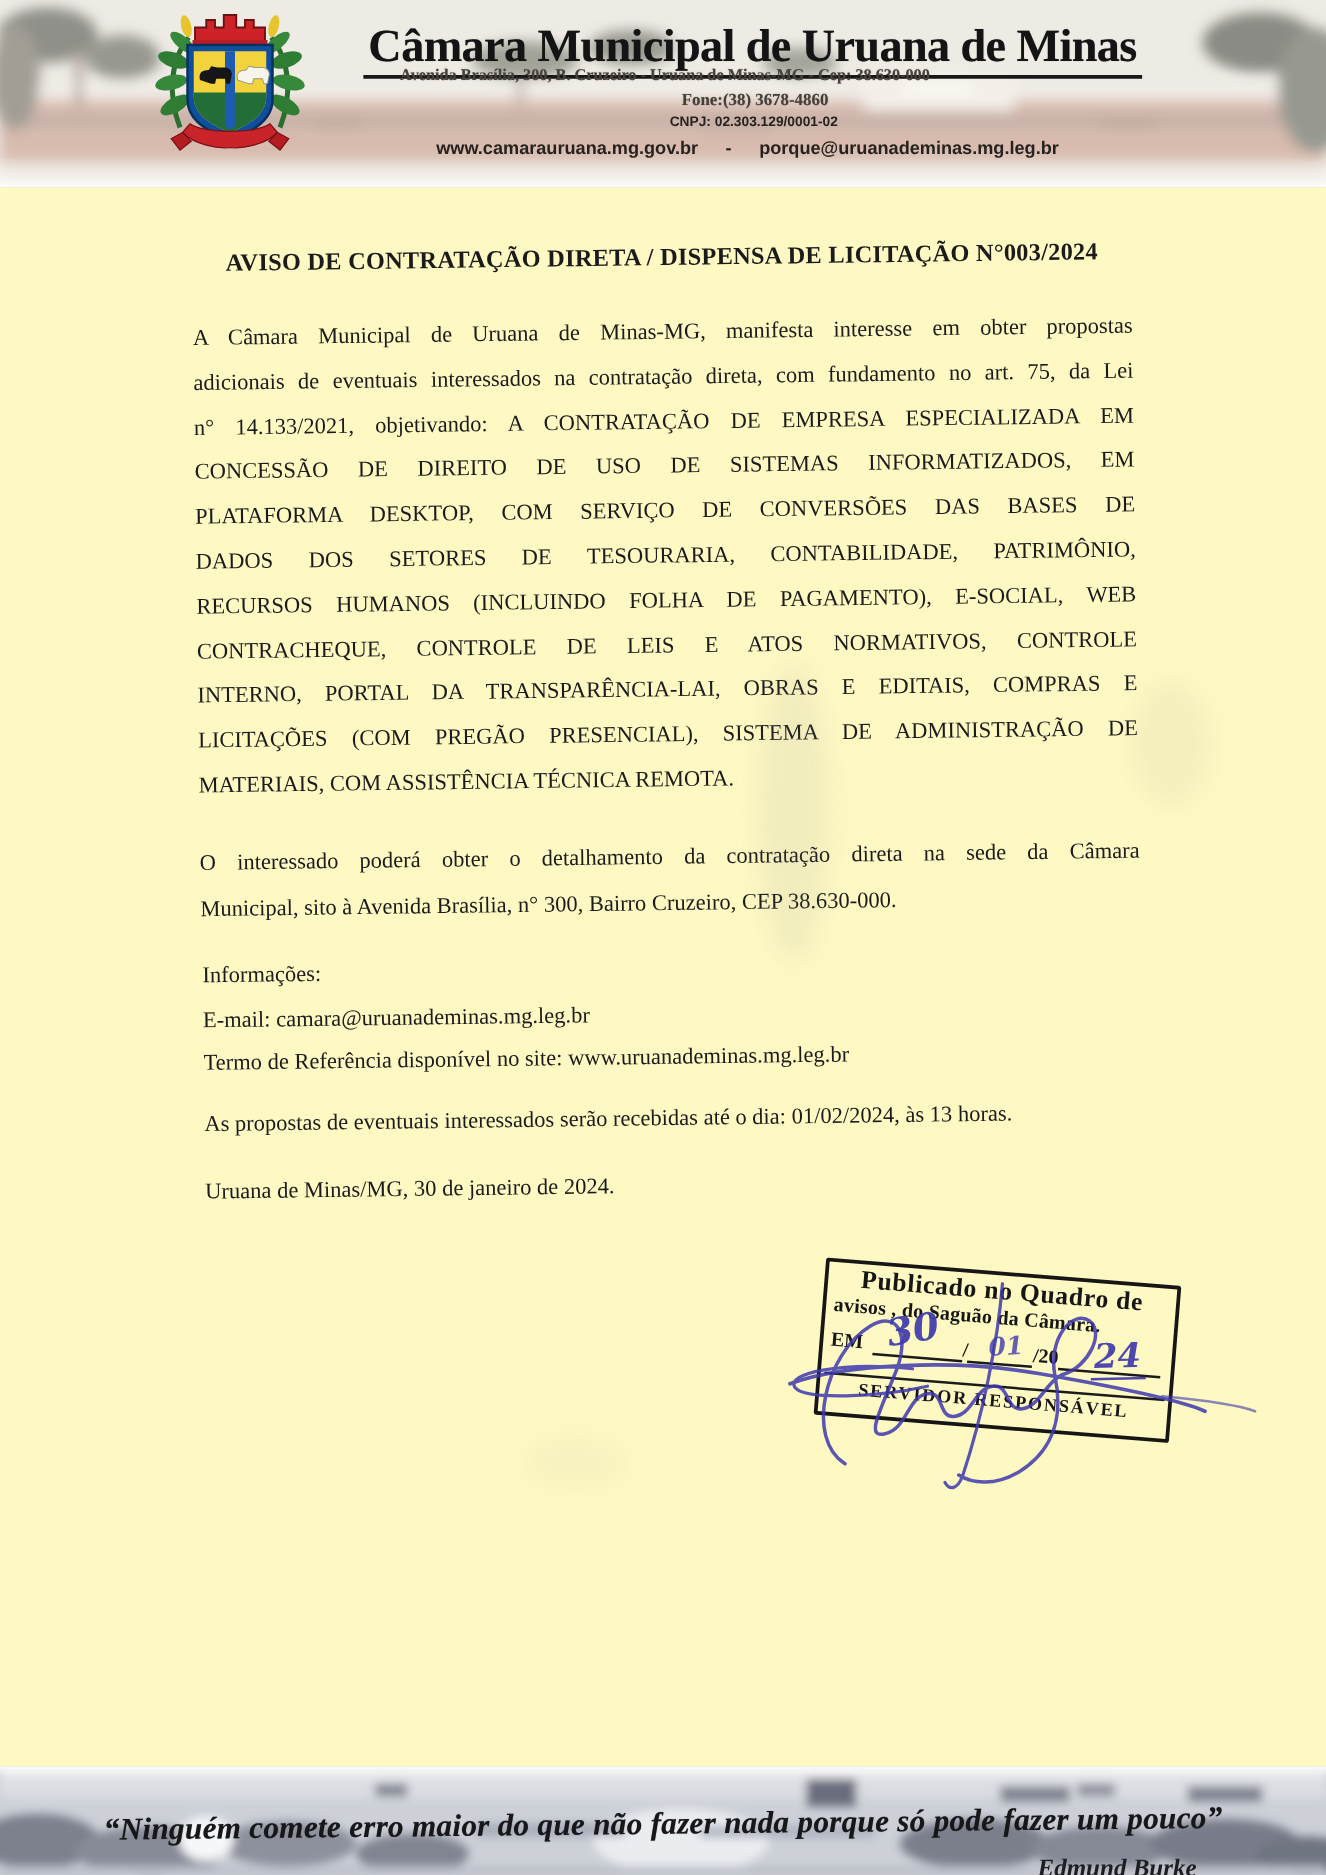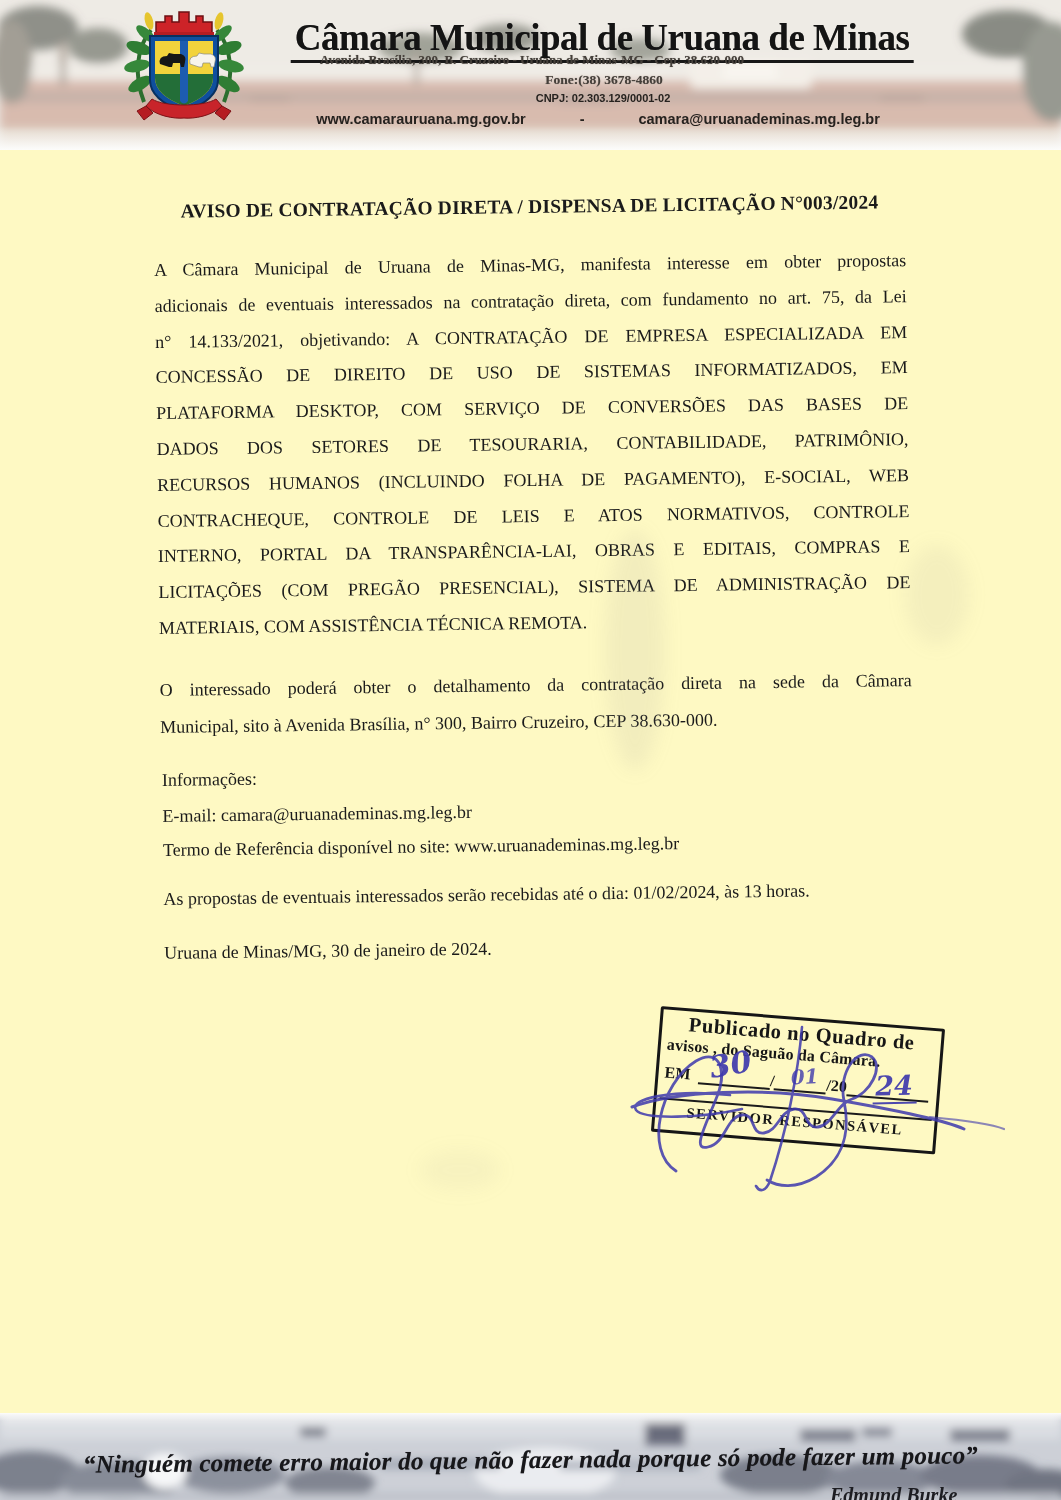--- a/index.html
+++ b/index.html
@@ -17,21 +17,21 @@
     font-size:37px;font-weight:bold;letter-spacing:-.5px;white-space:nowrap;
     border-bottom:3px solid #181818;padding:0 4px 1px 4px;color:#141414;
     text-shadow:0 0 .6px rgba(20,20,20,.55);
   }
   .hdr-line{position:absolute;transform:translateX(-50%);white-space:nowrap;font-weight:bold;}
   .hdr-address{left:532px;top:52px;font-size:13px;color:#45403b;text-shadow:0 0 1px rgba(80,70,60,.5);}
   .hdr-phone{left:604px;top:72px;font-size:13.5px;color:#453f3a;text-shadow:0 0 1px rgba(80,70,60,.5);}
   .hdr-cnpj{left:603px;top:92px;font-size:11px;color:#26221f;font-family:"Liberation Sans","DejaVu Sans",sans-serif;font-weight:600;}
   .hdr-www{
     position:absolute;left:598px;top:111px;transform:translateX(-50%);
-    display:flex;gap:54px;white-space:nowrap;font-size:14.5px;font-weight:600;color:#26221f;
+    display:flex;gap:22px;white-space:nowrap;font-size:14.5px;font-weight:600;color:#26221f;
     font-family:"Liberation Sans","DejaVu Sans",sans-serif;
   }
   
   .skew{position:absolute;left:0;top:0;width:1061px;height:1500px;
         transform:rotate(-.75deg);transform-origin:150px 250px;}
   .doc-title{
     position:absolute;left:154px;top:201px;width:752px;text-align:center;
     font-size:19.5px;font-weight:bold;letter-spacing:.2px;white-space:nowrap;
   }
   .para{position:absolute;left:154px;width:752px;font-size:18px;}
@@ -155,21 +155,21 @@
     </g>
   </svg>
 
   <div class="hdr-title">Câmara Municipal de Uruana de Minas</div>
   <div class="hdr-line hdr-address">Avenida Brasília, 300, B. Cruzeiro - Uruana de Minas-MG - Cep: 38.630-000</div>
   <div class="hdr-line hdr-phone">Fone:(38) 3678-4860</div>
   <div class="hdr-line hdr-cnpj">CNPJ: 02.303.129/0001-02</div>
   <div class="hdr-www">
     <span>www.camarauruana.mg.gov.br</span>
     <span>-</span>
-    <span>camara@uruanademinas.mg.leg.br</span>
+    <span>porque@uruanademinas.mg.leg.br</span>
   </div>
 
   <div class="skew">
     <div class="doc-title">AVISO DE CONTRATAÇÃO DIRETA / DISPENSA DE LICITAÇÃO N°003/2024</div>
     <div class="para p1">
         <div class="pline">A Câmara Municipal de Uruana de Minas-MG, manifesta interesse em obter propostas</div>
         <div class="pline">adicionais de eventuais interessados na contratação direta, com fundamento no art. 75, da Lei</div>
         <div class="pline">n° 14.133/2021, objetivando: A CONTRATAÇÃO DE EMPRESA ESPECIALIZADA EM</div>
         <div class="pline">CONCESSÃO DE DIREITO DE USO DE SISTEMAS INFORMATIZADOS, EM</div>
         <div class="pline">PLATAFORMA DESKTOP, COM SERVIÇO DE CONVERSÕES DAS BASES DE</div>

